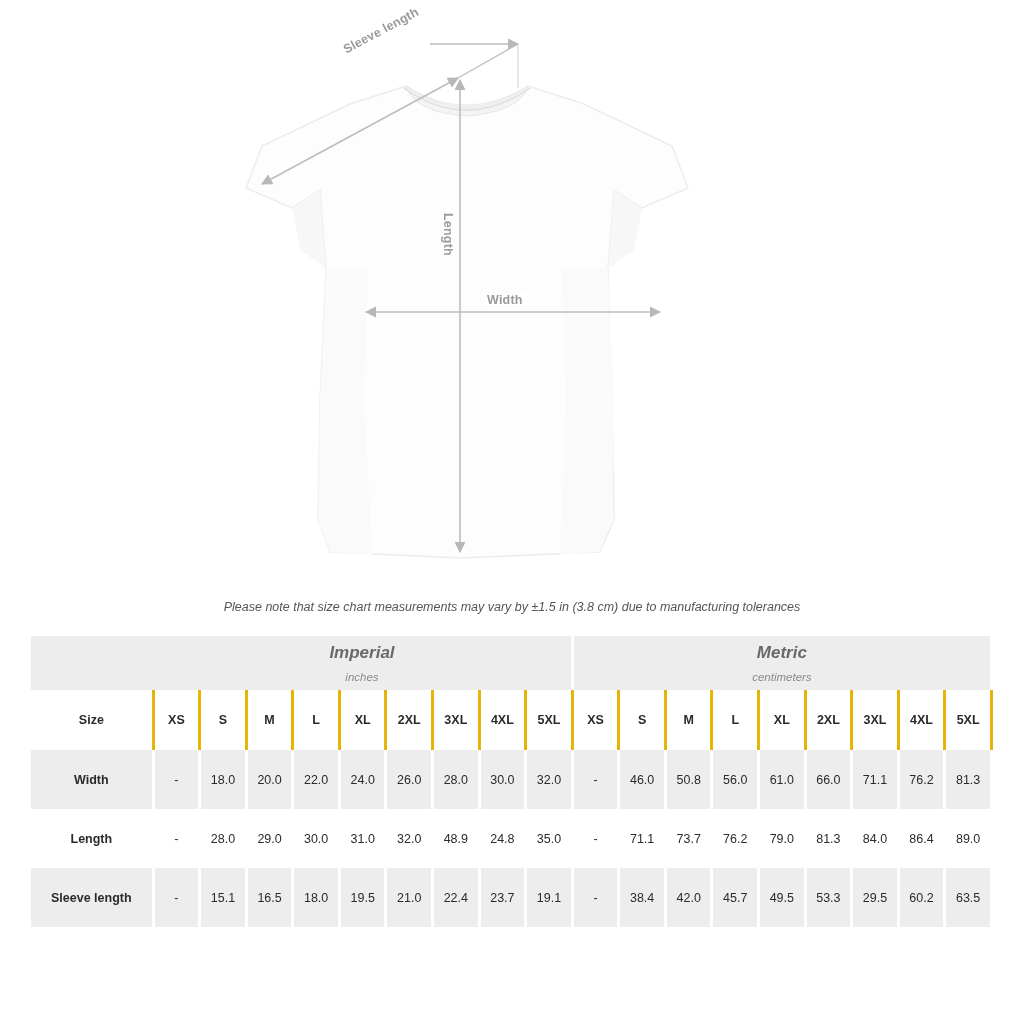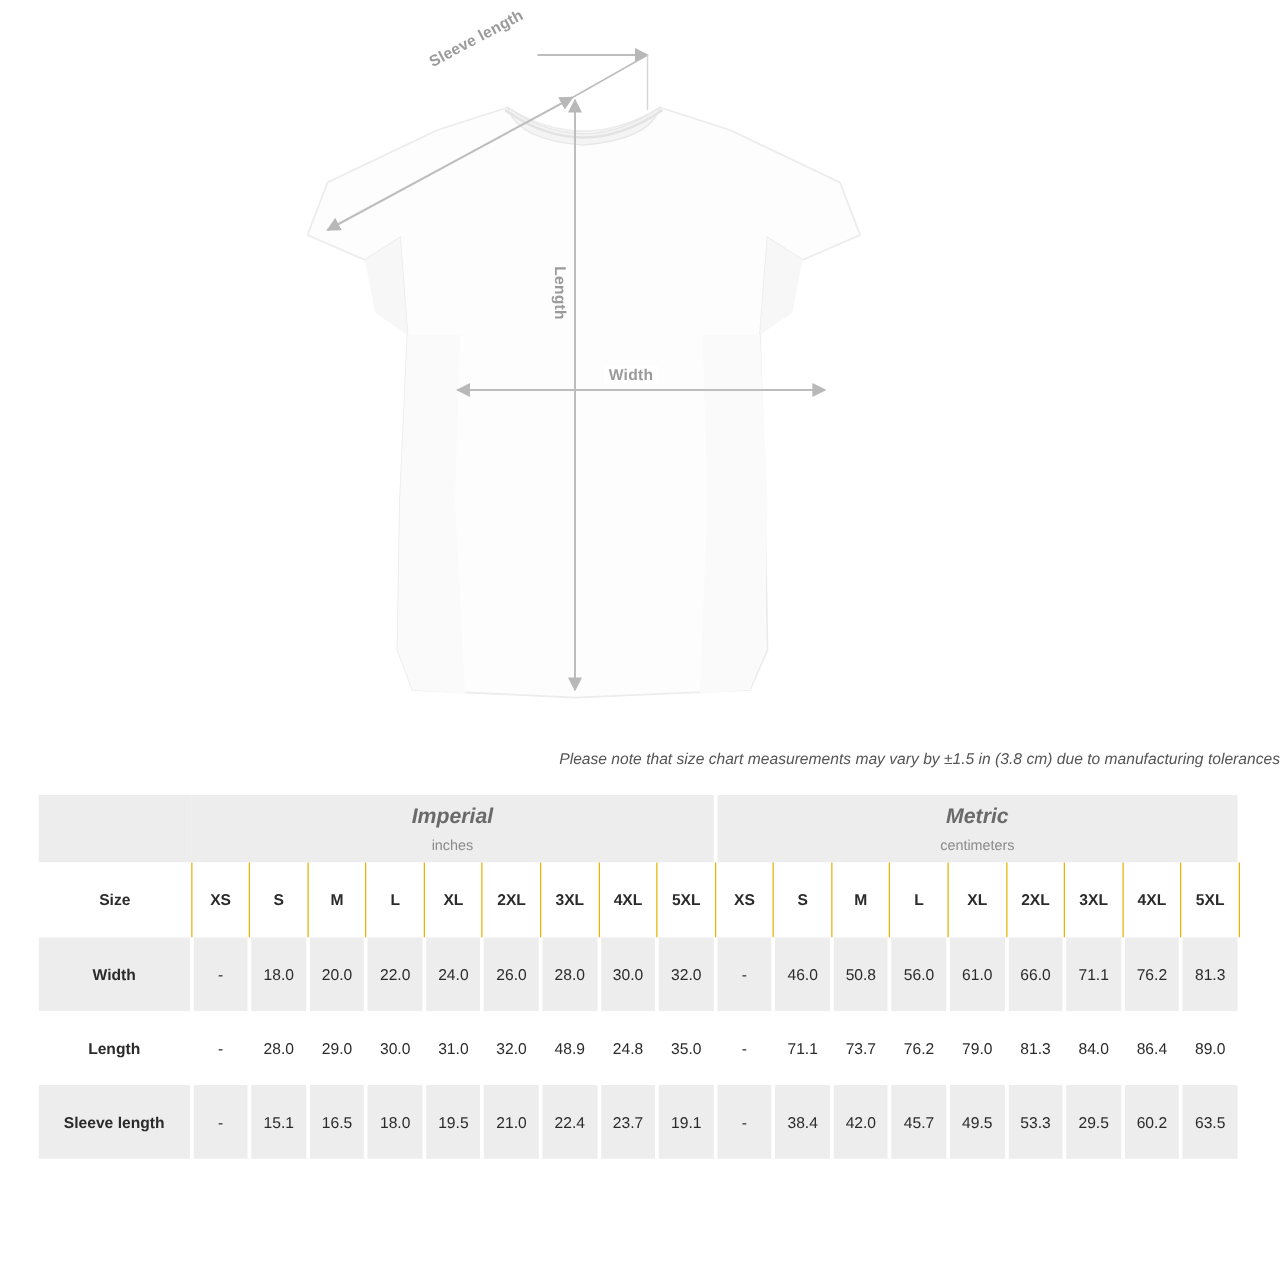--- a/index.html
+++ b/index.html
@@ -66,21 +66,20 @@
     font-size: 21px;
     font-weight: bold;
     color: #2b2b2b;
     letter-spacing: 0.1px;
   }
   .chart-note {
     margin-top: 12px;
     font-size: 12.5px;
     font-style: italic;
     color: #555555;
-    text-align: right;
   }
 
   
   .table-wrap {
     width: 962px;
     margin: 22px auto 0 auto;
   }
   table.size-table {
     width: 100%;
     border-collapse: collapse;
@@ -104,33 +103,34 @@
   }
   .unit-name {
     font-size: 17px;
     font-style: italic;
     font-weight: bold;
     color: #6a6a6a;
   }
   .unit-sub {
     margin-top: 8px;
     font-size: 11.5px;
+    font-style: italic;
     color: #8a8a8a;
   }
   tr.unit-row td.corner-cell {
     background: #ededed;
   }
 
   tr.head-row td {
     height: 60px;
     background: #ffffff;
     font-weight: bold;
     font-size: 12.5px;
     color: #2b2b2b;
-    border-right: 1px solid #eab308;
+    border-right: 3px solid #eab308;
   }
   tr.head-row td.label-cell {
     background: #ffffff;
   }
 
   tr.data-row td {
     height: 59px;
     font-size: 12.5px;
     color: #2b2b2b;
     border-right: 3px solid #ffffff;

